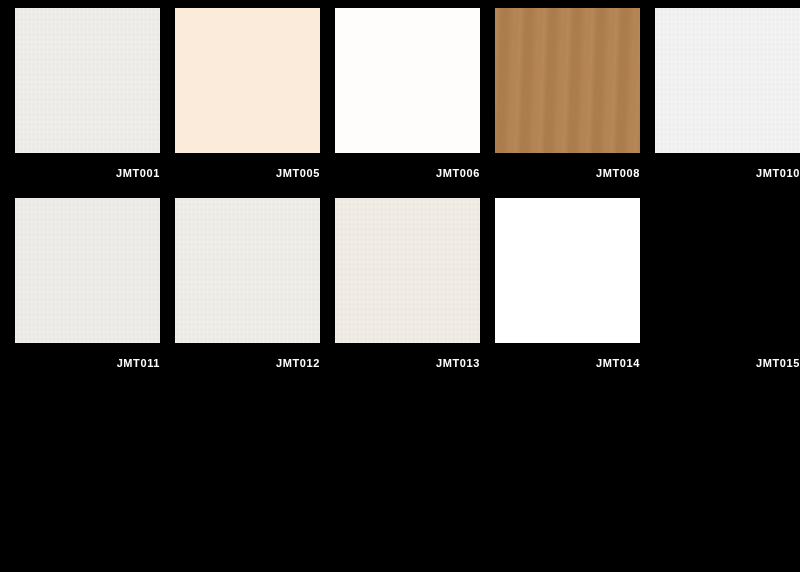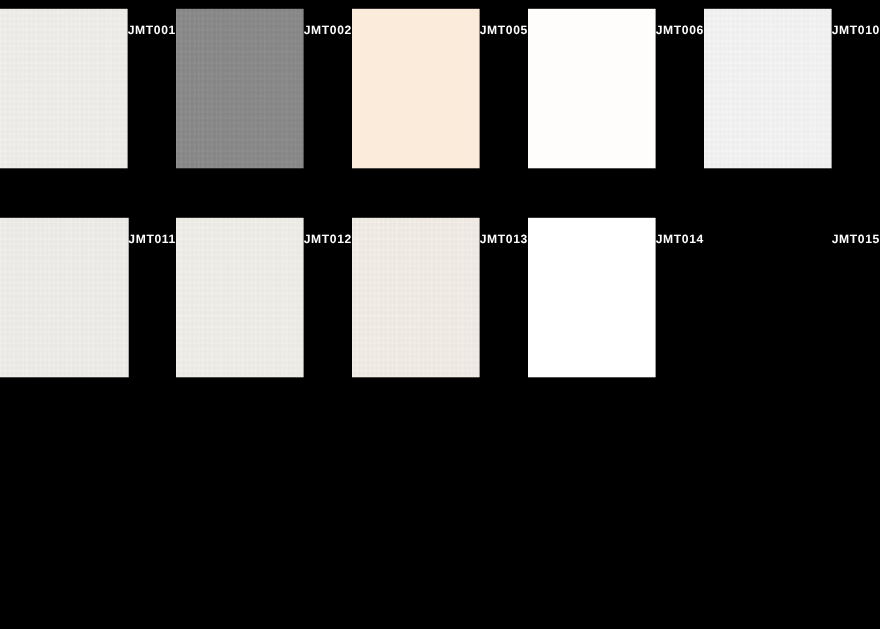--- a/index.html
+++ b/index.html
@@ -25,22 +25,22 @@
     grid-template-rows: repeat(3, 190px);
     justify-content: center;
     align-content: start;
     padding-top: 8px;
   }
 
   .swatch-cell {
     width: 160px;
     height: 190px;
     display: flex;
-    flex-direction: row;
-    align-items: flex-start;
+    flex-direction: column;
+    align-items: flex-end;
     position: relative;
   }
 
   .swatch-chip {
     width: 145px;
     height: 145px;
     box-sizing: border-box;
     background: #000000;
     position: relative;
     overflow: hidden;
@@ -100,30 +100,30 @@
 </style>
 </head>
 <body>
 
 <div id="swatch-grid" style="background: rgb(0, 0, 0);">
     <div class="swatch-cell">
       <div class="swatch-chip textured" style="background: rgb(242, 240, 236);"></div>
       <div class="swatch-label">JMT001</div>
     </div>
     <div class="swatch-cell">
-      <div class="swatch-chip textured" style="background: rgb(138, 138, 138);"></div>
-      <div class="swatch-label">JMT002</div>
-    </div>
-    <div class="swatch-cell">
       <div class="swatch-chip" style="background: rgb(250, 235, 219);"></div>
       <div class="swatch-label">JMT005</div>
     </div>
     <div class="swatch-cell">
       <div class="swatch-chip" style="background: rgb(254, 253, 251);"></div>
       <div class="swatch-label">JMT006</div>
+    </div>
+    <div class="swatch-cell">
+      <div class="swatch-chip wood" style="background: rgb(178, 129, 79);"></div>
+      <div class="swatch-label">JMT008</div>
     </div>
     <div class="swatch-cell">
       <div class="swatch-chip textured" style="background: rgb(245, 245, 245);"></div>
       <div class="swatch-label">JMT010</div>
     </div>
     <div class="swatch-cell">
       <div class="swatch-chip textured" style="background: rgb(240, 239, 235);"></div>
       <div class="swatch-label">JMT011</div>
     </div>
     <div class="swatch-cell">

